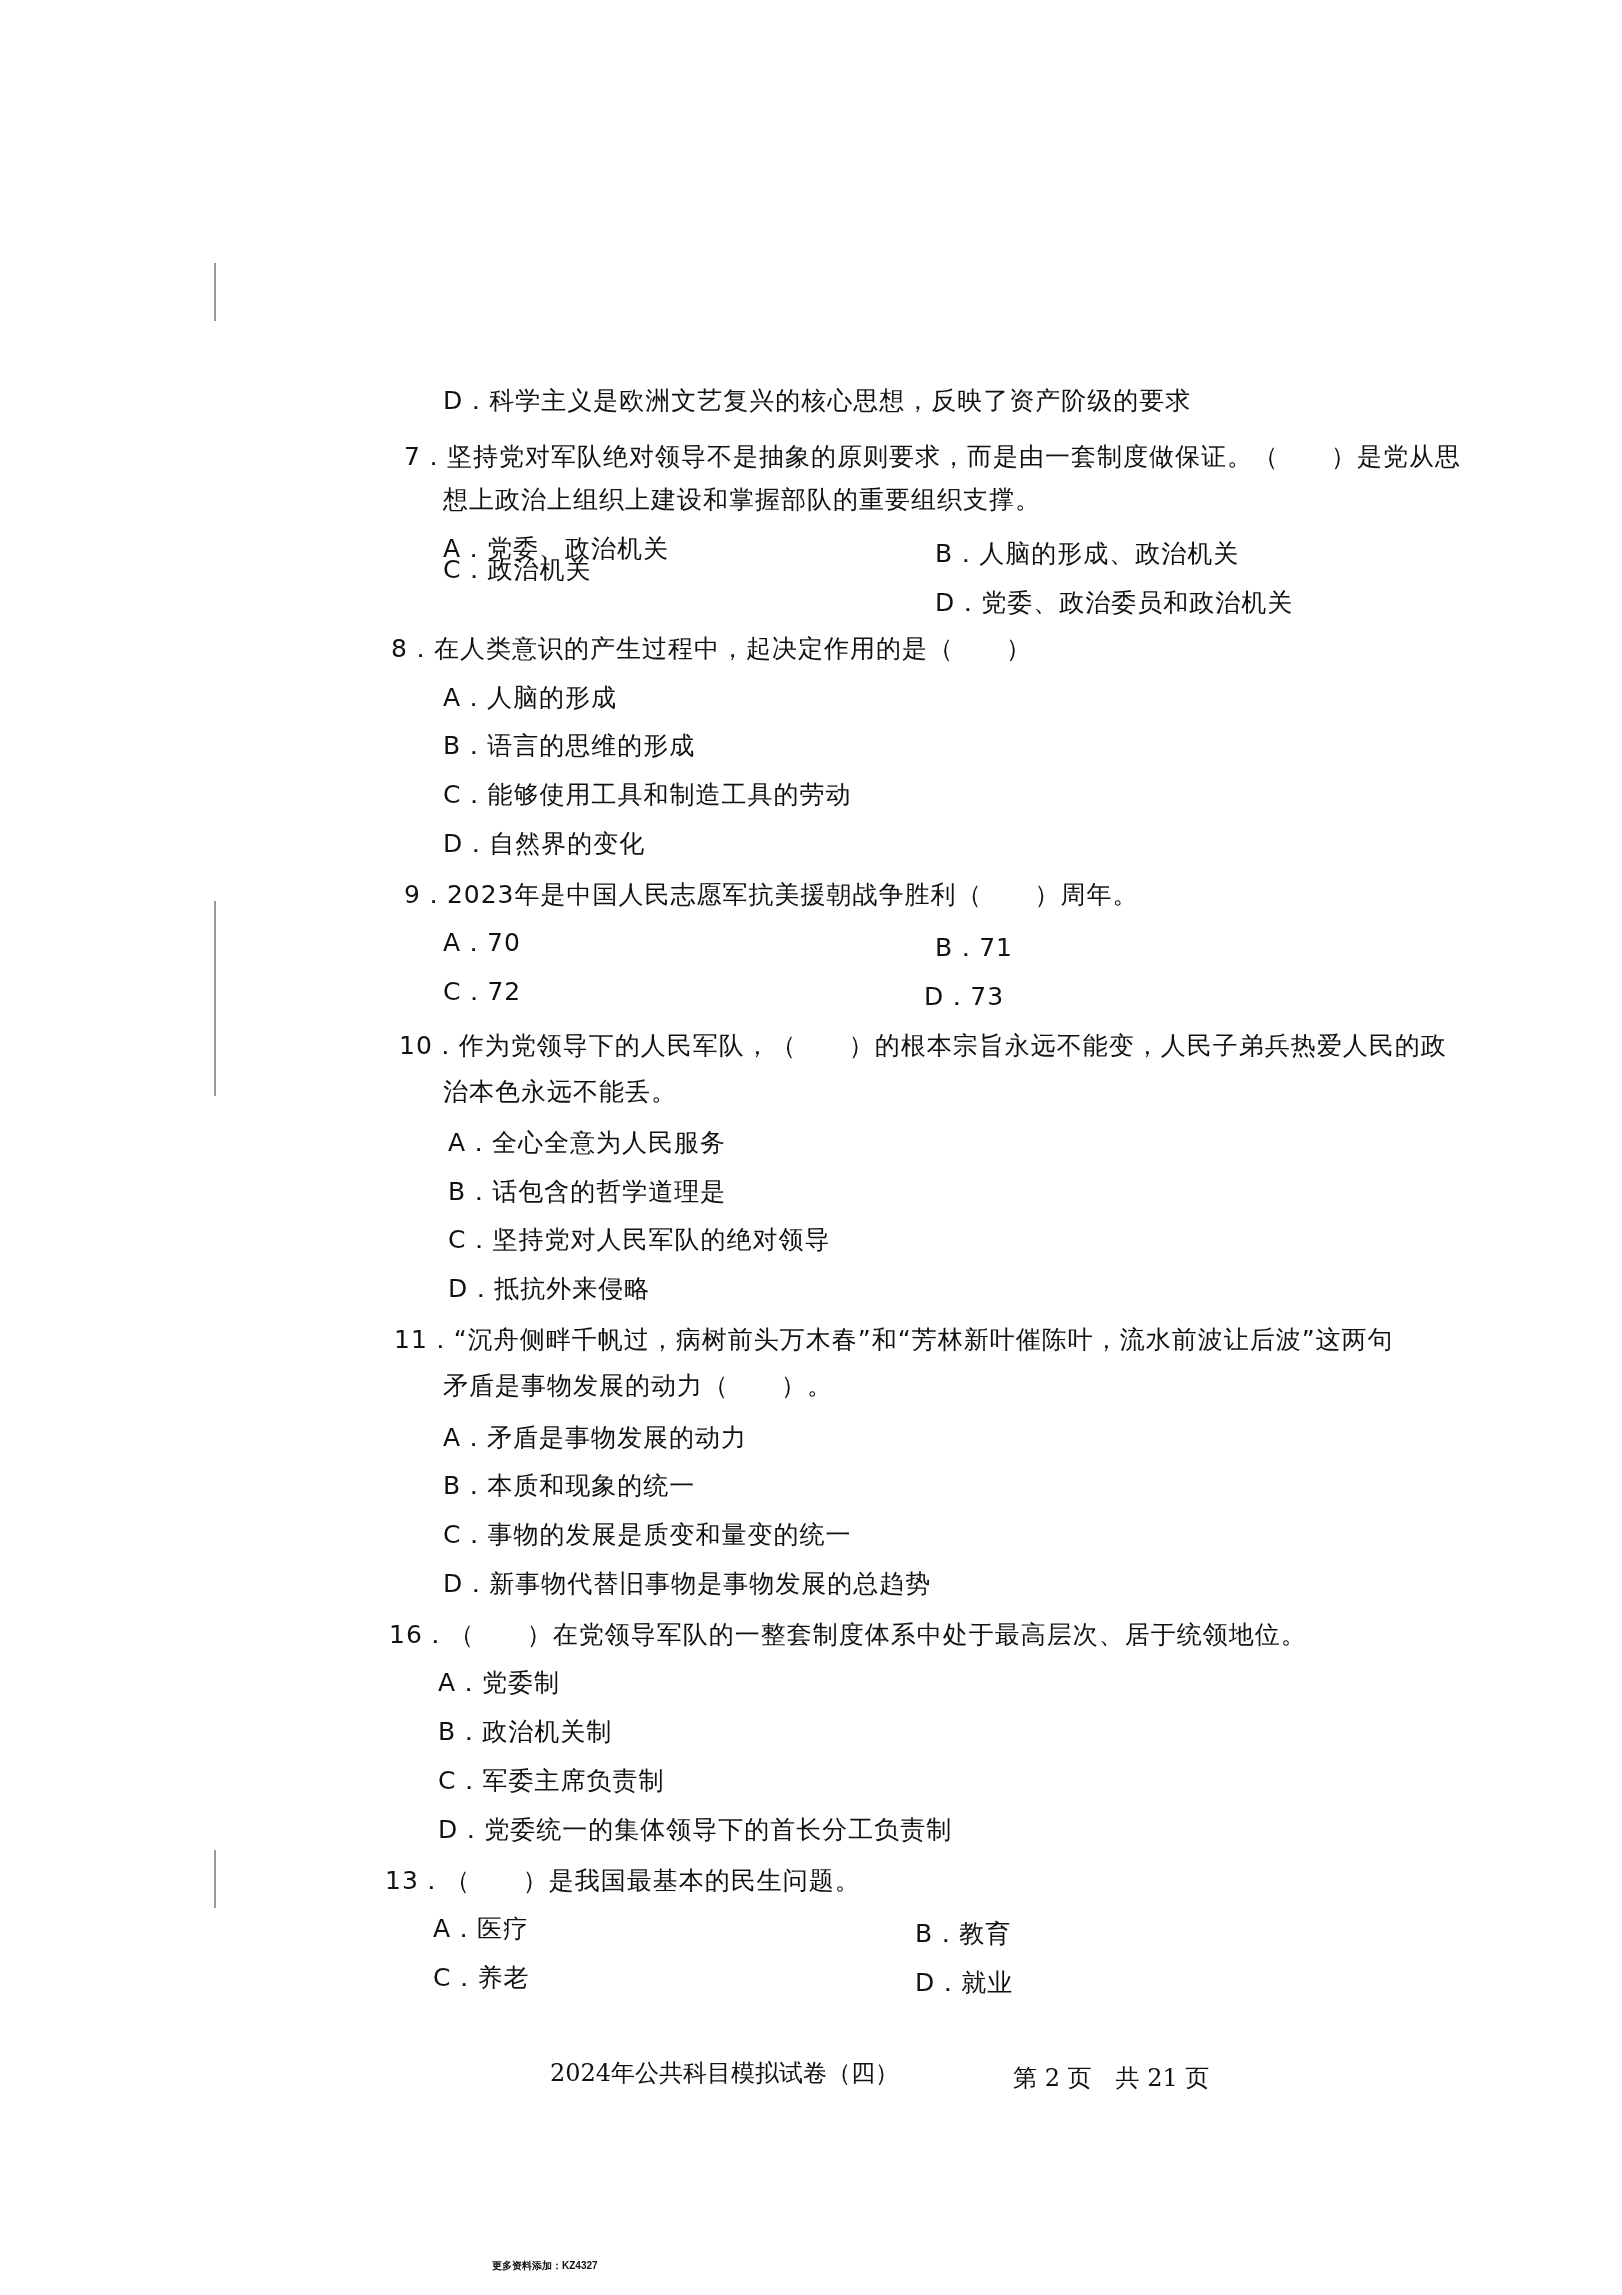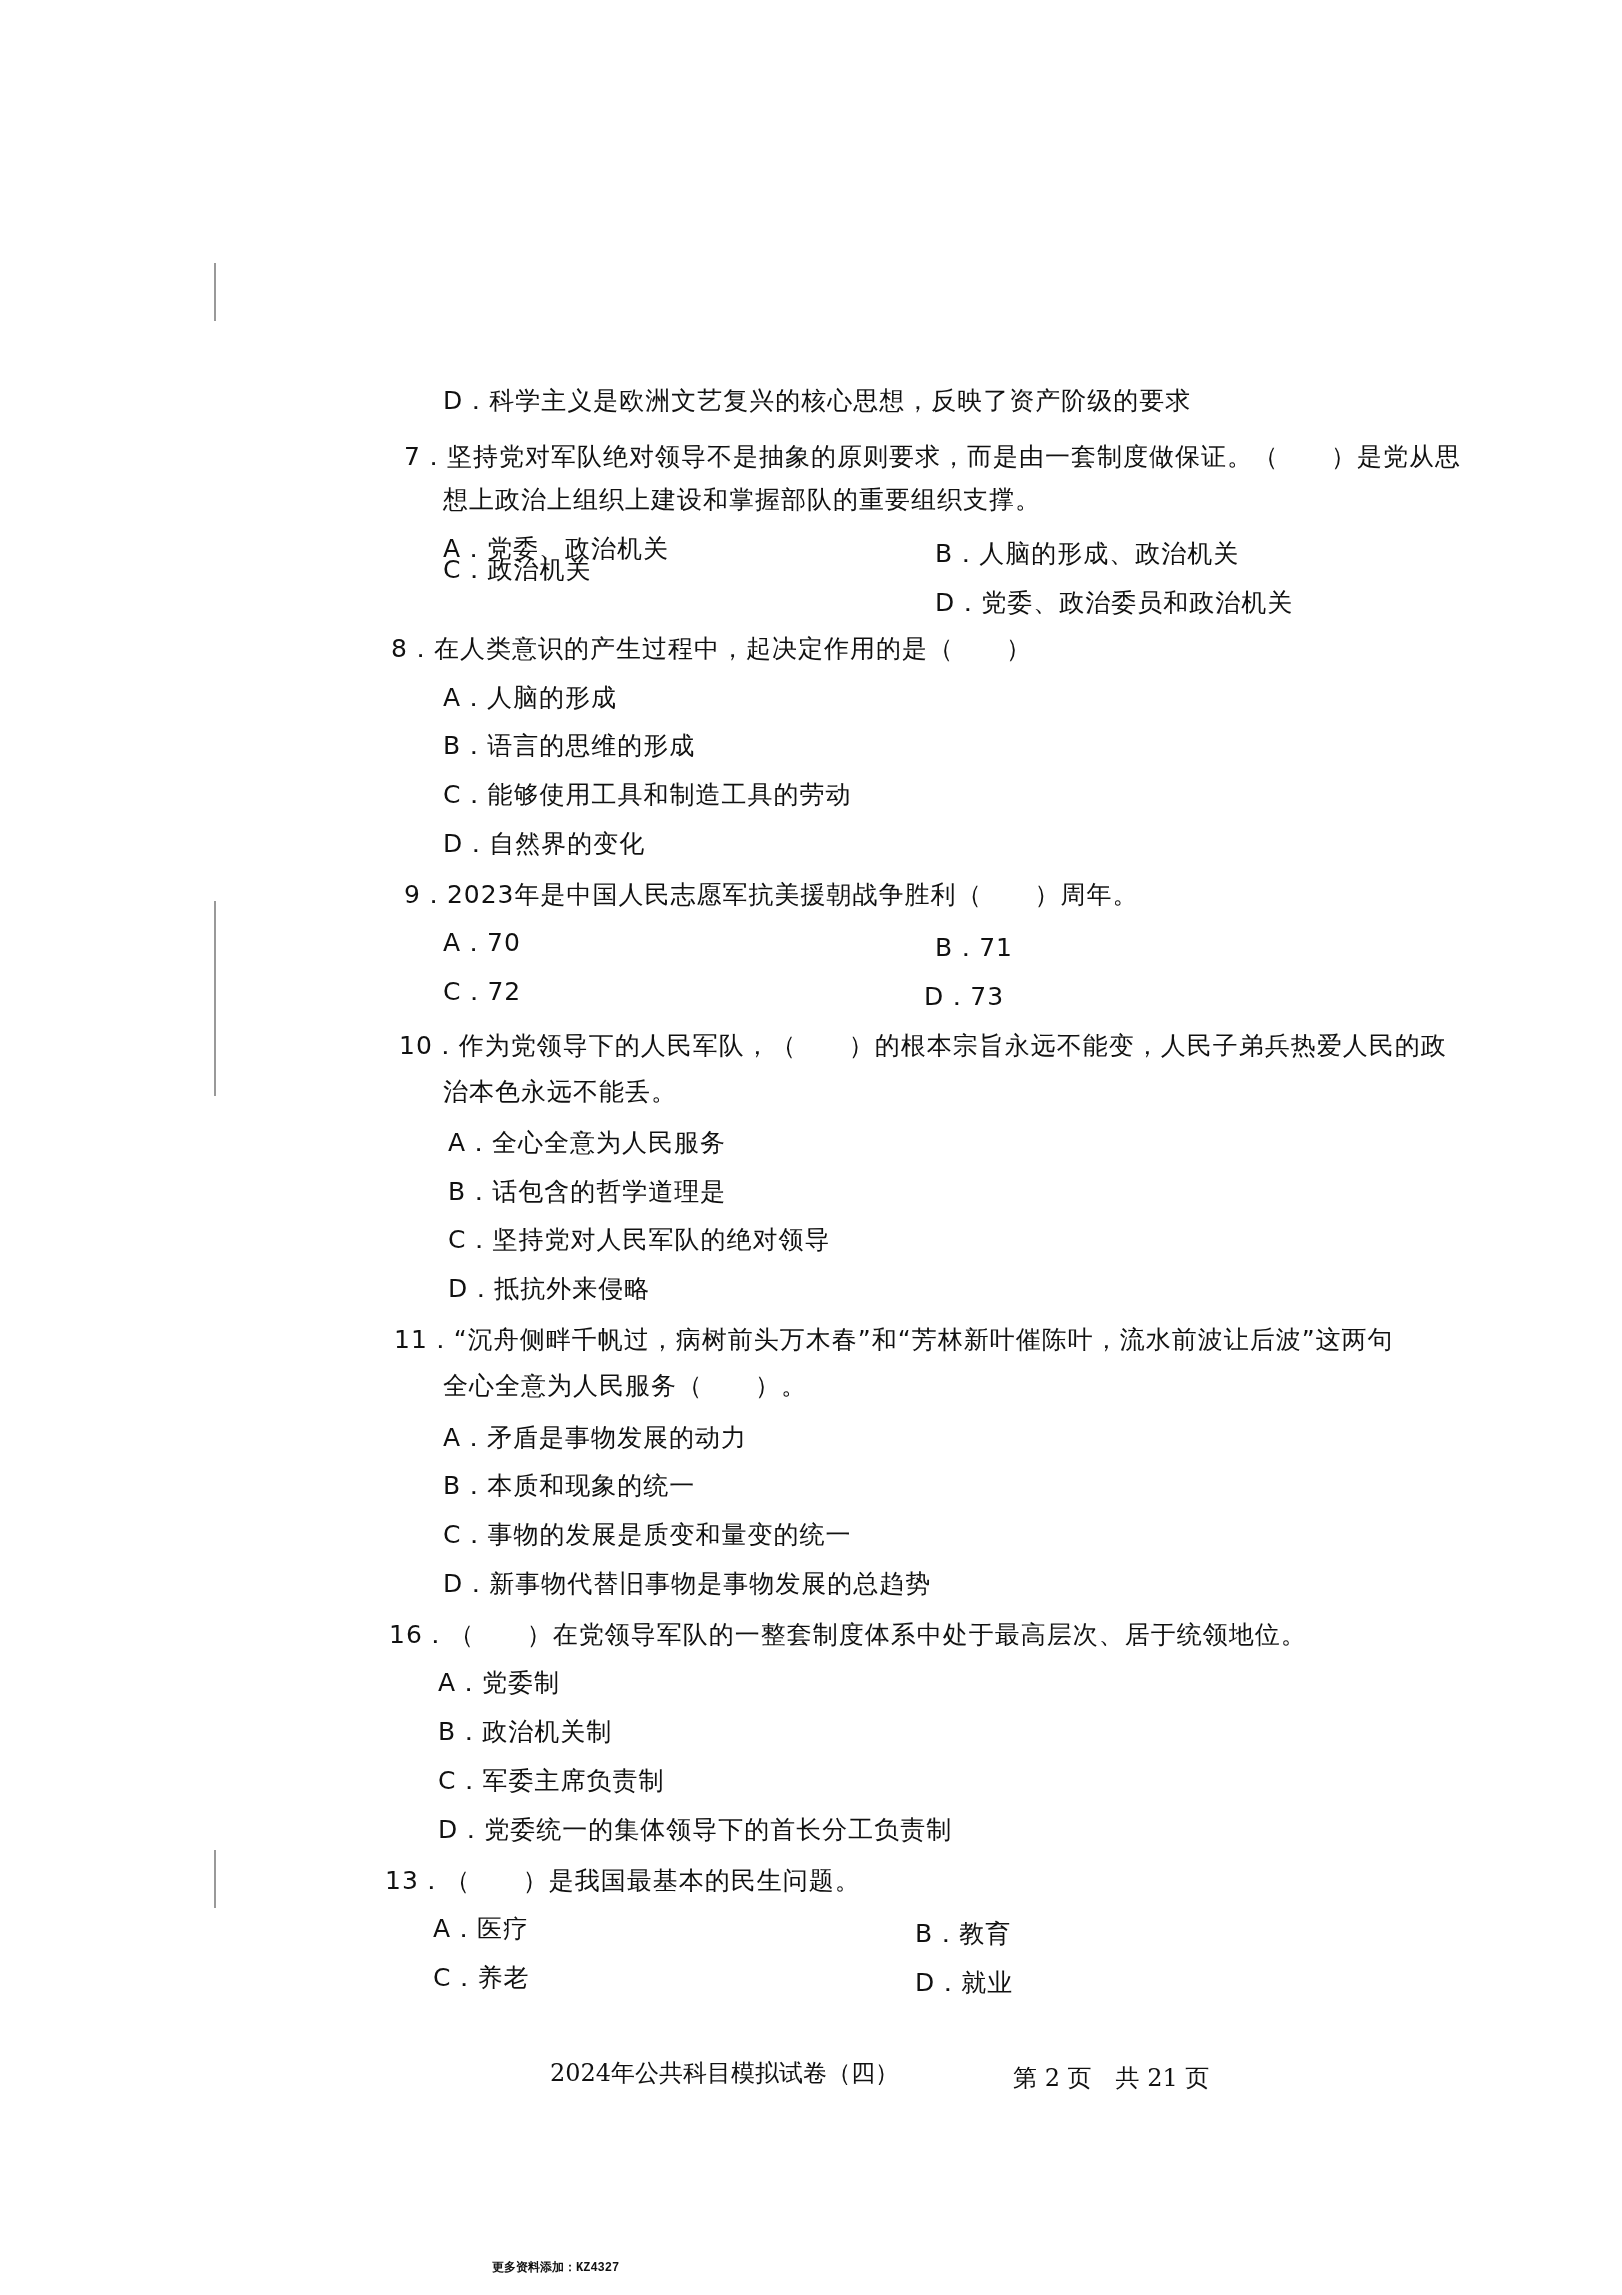--- a/index.html
+++ b/index.html
@@ -1,20 +1,20 @@
 <!DOCTYPE html>
 <html style="font-size:7.8px"><head>
 <meta charset="utf-8">
 <style>
   html, body { margin:0; padding:0; background:#fff; }
   body { width:1623px; height:2295px; position:relative; overflow:hidden;
          font-family:"DejaVu Sans", "Liberation Sans", sans-serif; color:#111; }
   .line { position:absolute; font-size:25px; line-height:31px; white-space:nowrap; letter-spacing:1px; }
   .footer { position:absolute; font-size:24px; white-space:nowrap; font-family:"DejaVu Serif", serif; }
-  .tiny { position:absolute; font-size:12px; font-family:Liberation Mono, monospace; font-weight:bold; white-space:nowrap; }
+  .tiny { position:absolute; font-size:10px; font-family:Liberation Sans, sans-serif; font-weight:bold; white-space:nowrap; }
   .dash { position:absolute; left:214px; width:1.5px; background:#999; }
 </style>
 </head>
 <body>
 
 <div class="dash" style="top:263px;height:58px"></div>
 <div class="dash" style="top:901px;height:195px"></div>
 <div class="dash" style="top:1850px;height:58px"></div>
 
 <div class="line" style="left:443px;top:385px">D．科学主义是欧洲文艺复兴的核心思想，反映了资产阶级的要求</div>
@@ -39,21 +39,21 @@
 <div class="line" style="left:924px;top:981px">D．73</div>
 
 <div class="line" style="left:399px;top:1030px">10．作为党领导下的人民军队，（　　）的根本宗旨永远不能变，人民子弟兵热爱人民的政</div>
 <div class="line" style="left:443px;top:1076px">治本色永远不能丢。</div>
 <div class="line" style="left:448px;top:1127px">A．全心全意为人民服务</div>
 <div class="line" style="left:448px;top:1176px">B．话包含的哲学道理是</div>
 <div class="line" style="left:448px;top:1224px">C．坚持党对人民军队的绝对领导</div>
 <div class="line" style="left:448px;top:1273px">D．抵抗外来侵略</div>
 
 <div class="line" style="left:394px;top:1324px">11．“沉舟侧畔千帆过，病树前头万木春”和“芳林新叶催陈叶，流水前波让后波”这两句</div>
-<div class="line" style="left:443px;top:1370px">全心全意为人民服务（　　）。</div>
+<div class="line" style="left:443px;top:1370px">矛盾是事物发展的动力（　　）。</div>
 <div class="line" style="left:443px;top:1422px">A．矛盾是事物发展的动力</div>
 <div class="line" style="left:443px;top:1470px">B．本质和现象的统一</div>
 <div class="line" style="left:443px;top:1519px">C．事物的发展是质变和量变的统一</div>
 <div class="line" style="left:443px;top:1568px">D．新事物代替旧事物是事物发展的总趋势</div>
 
 <div class="line" style="left:389px;top:1619px">16．（　　）在党领导军队的一整套制度体系中处于最高层次、居于统领地位。</div>
 <div class="line" style="left:438px;top:1667px">A．党委制</div>
 <div class="line" style="left:438px;top:1716px">B．政治机关制</div>
 <div class="line" style="left:438px;top:1765px">C．军委主席负责制</div>
 <div class="line" style="left:438px;top:1814px">D．党委统一的集体领导下的首长分工负责制</div>

